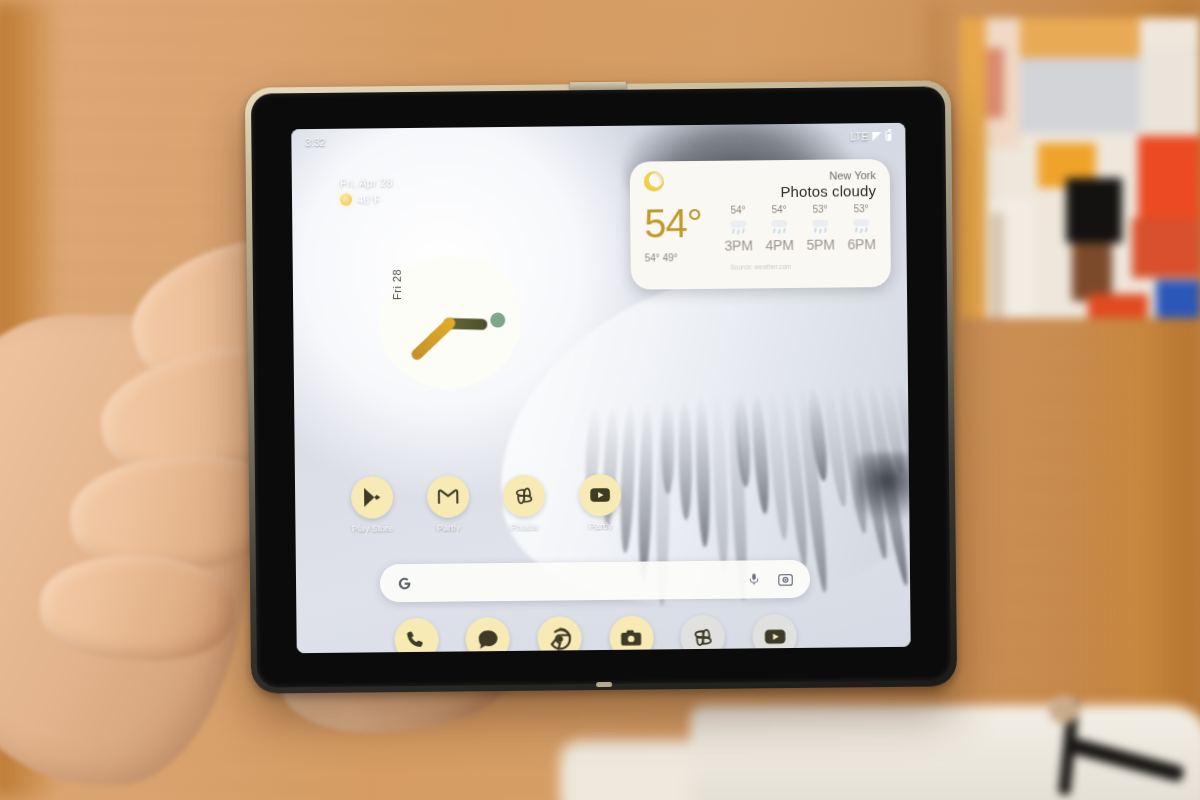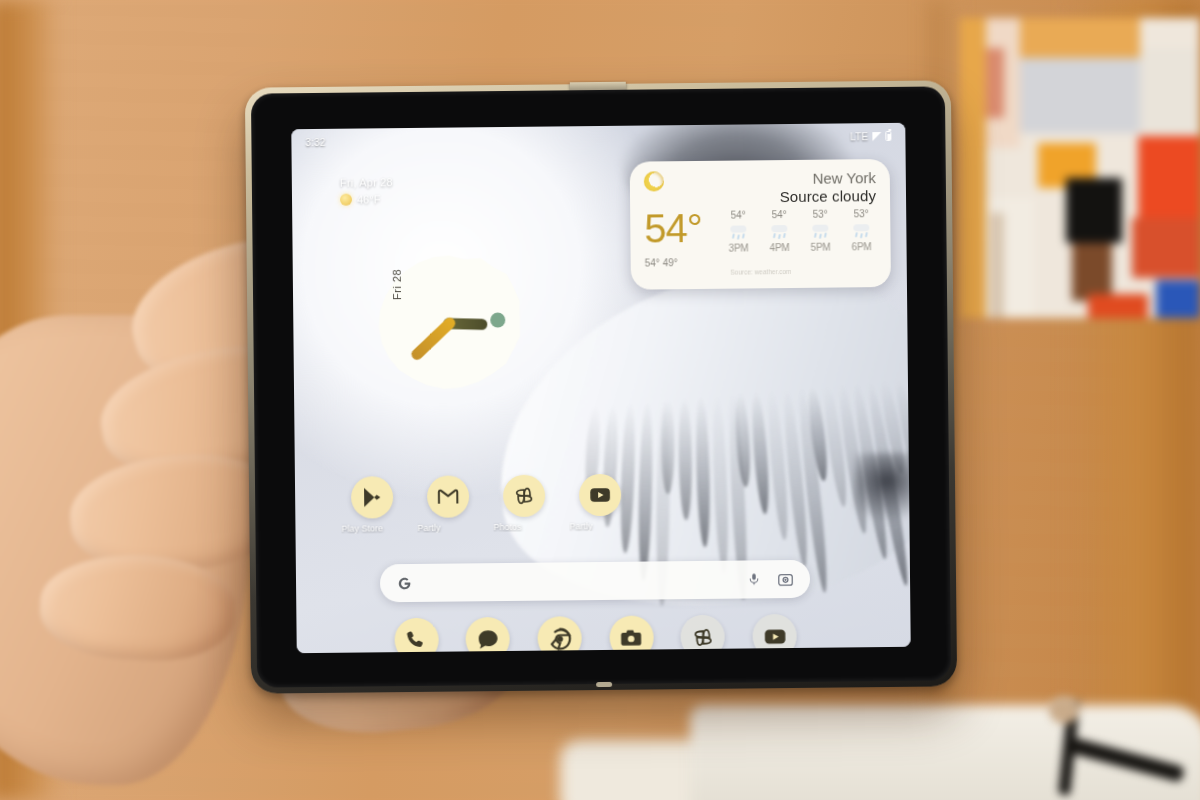--- a/index.html
+++ b/index.html
@@ -219,41 +219,41 @@
     padding:10px 14px 8px 14px;
     filter:blur(.25px);
   }
   .w-top { display:flex; justify-content:space-between; align-items:flex-start; }
   .moon {
     width:20px; height:20px; border-radius:50%;
     background:radial-gradient(circle at 62% 42%, rgba(250,248,242,1) 42%, #f0d24e 43%, #e9c93f 100%);
     box-shadow:inset -2px 1px 3px rgba(220,180,60,.6);
     filter:blur(.5px);
   }
-  .w-loc { font-size:15px; color:#6f6d66; text-align:right; }
+  .w-loc { font-size:11px; color:#6f6d66; text-align:right; }
   .w-cond { font-size:15px; color:#2f2e2b; text-align:right; margin-top:1px; letter-spacing:.1px; }
   .w-mid { display:flex; justify-content:space-between; align-items:flex-start; margin-top:2px; }
   .w-bignum { font-size:40px; line-height:1; color:#c29a2a; font-weight:400; letter-spacing:-1px; }
   .w-hilo { font-size:10px; color:#8b8881; margin-top:9px; }
   .hours { display:flex; gap:11px; padding-top:2px; }
   .hour { text-align:center; width:30px; }
   .hour .t { font-size:10px; color:#8b8881; }
   .hour .ic { height:22px; display:flex; align-items:center; justify-content:center; }
-  .hour .hr { font-size:10px; color:#9a978f; letter-spacing:-.2px; }
+  .hour .hr { font-size:14px; color:#9a978f; letter-spacing:-.2px; }
   .rain { width:16px; height:16px; position:relative; opacity:.55; }
   .rain .cld { position:absolute; left:0; top:2px; width:16px; height:7px; background:#dfe6ef; border-radius:6px; }
   .rain .dr { position:absolute; width:1.6px; height:5px; background:#9ec6e8; border-radius:1px; transform:rotate(14deg); }
   .w-src { font-size:6.5px; color:#cfccc4; text-align:center; margin-top:1px; }
 
   
   .apps {
     position:absolute; left:46px; top:348px; width:290px;
     display:flex; justify-content:space-between;
   }
-  .app { width:62px; }
+  .app { width:62px; text-align:center; }
   .ico {
     width:42px; height:42px; border-radius:50%;
     background:#f7eab4; margin:0 auto;
     display:flex; align-items:center; justify-content:center;
     box-shadow:0 2px 5px rgba(40,40,60,.18);
     filter:blur(.2px);
   }
   .app .lbl {
     margin-top:5px; font-size:9px; color:#fff;
     text-shadow:0 1px 3px rgba(0,0,0,.4);
@@ -388,21 +388,21 @@
       <div class="hand-h"></div>
       <div class="hand-m"></div>
       <div class="clock-dot"></div>
     </div>
 
     <div class="weather">
       <div class="w-top">
         <span class="moon"></span>
         <span>
           <div class="w-loc">New York</div>
-          <div class="w-cond">Source cloudy</div>
+          <div class="w-cond">Photos cloudy</div>
         </span>
       </div>
       <div class="w-mid">
         <div>
           <div class="w-bignum">54°</div>
           <div class="w-hilo">
             <span>54°</span>
             <span>49°</span>
           </div>
         </div>

